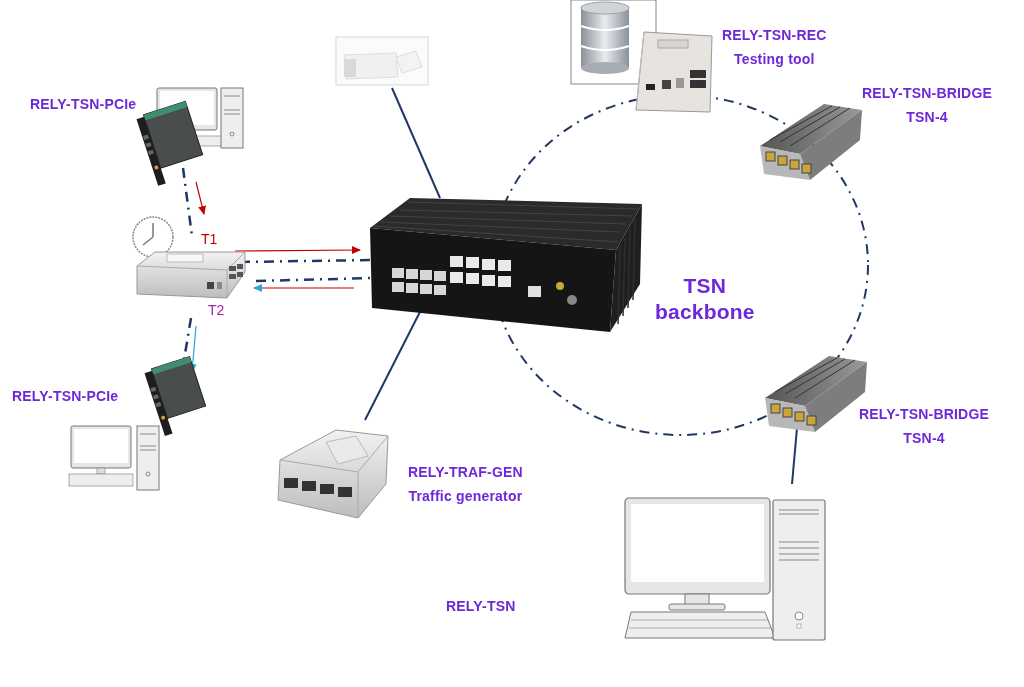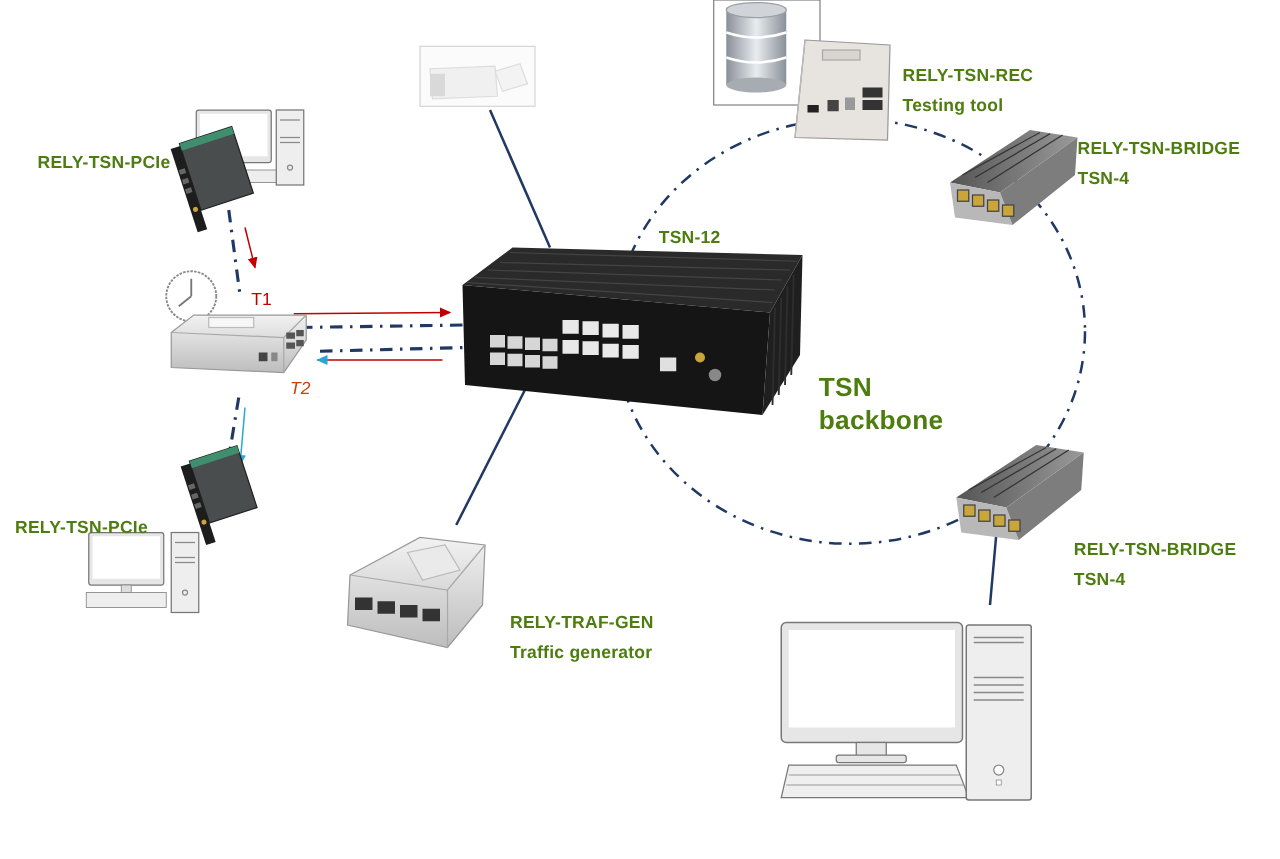--- a/index.html
+++ b/index.html
@@ -1,18 +1,18 @@
 <!DOCTYPE html>
 <html><head>
 <meta charset="utf-8">
 <style>
   html, body { margin: 0; padding: 0; background: #ffffff; }
   body { width: 1024px; height: 687px; position: relative; overflow: hidden; font-family: "DejaVu Sans", sans-serif; }
   #diagram { position: absolute; left: 0; top: 0; width: 1024px; height: 687px; }
-  .lbl { position: absolute; color: #4d7c0f; font-weight: bold; font-size: 14px; line-height: 24px; white-space: nowrap; font-family: "Liberation Sans", "DejaVu Sans", sans-serif; letter-spacing: 0.2px; margin-top: 25px; }
+  .lbl { position: absolute; color: #6d28d9; font-weight: bold; font-size: 14px; text-align: center; line-height: 24px; white-space: nowrap; font-family: "Liberation Sans", "DejaVu Sans", sans-serif; letter-spacing: 0.2px; }
   .lbl span { display: block; }
   .tag { position: absolute; font-size: 14px; font-family: "Liberation Sans", sans-serif; }
 </style>
 </head>
 <body>
 
 <svg id="diagram" viewBox="0 0 1024 687" xmlns="http://www.w3.org/2000/svg">
   <defs>
     <marker id="arrRed" markerWidth="10" markerHeight="10" refX="8" refY="5" orient="auto" markerUnits="userSpaceOnUse">
       <path d="M0,1 L9,5 L0,9 Z" fill="#c00000"></path>
@@ -246,24 +246,23 @@
   </g>
 </svg>
 
 <div class="lbl" style="left:30px; top:92px;">
   <span>RELY-TSN-PCIe</span>
 </div>
 <div class="lbl" style="left:12px; top:384px;">
   <span>RELY-TSN-PCIe</span>
 </div>
 <div class="tag" style="left:201px; top:231px; color:#c00000;">T1</div>
-<div class="tag" style="left:232px; top:302px; color:#c2410c;font-style:italic;">T2</div>
+<div class="tag" style="left:208px; top:302px; color:#a21caf;">T2</div>
 
 <div class="lbl" style="left:527px; top:152px;">
-  <span>TSN-12</span>
 </div>
 <div class="lbl" style="left:722px; top:23px;">
   <span>RELY-TSN-REC</span>
   <span>Testing tool</span>
 </div>
 <div class="lbl" style="left:862px; top:81px;">
   <span>RELY-TSN-BRIDGE</span>
   <span>TSN-4</span>
 </div>
 <div class="lbl" style="left:655px; top:273px; font-size:21px; line-height:26px;">
@@ -272,13 +271,14 @@
 </div>
 <div class="lbl" style="left:859px; top:402px;">
   <span>RELY-TSN-BRIDGE</span>
   <span>TSN-4</span>
 </div>
 <div class="lbl" style="left:408px; top:460px;">
   <span>RELY-TRAF-GEN</span>
   <span>Traffic generator</span>
 </div>
 <div class="lbl" style="left:446px; top:594px;">
+  <span>RELY-TSN</span>
 </div>
 
 </body></html>

